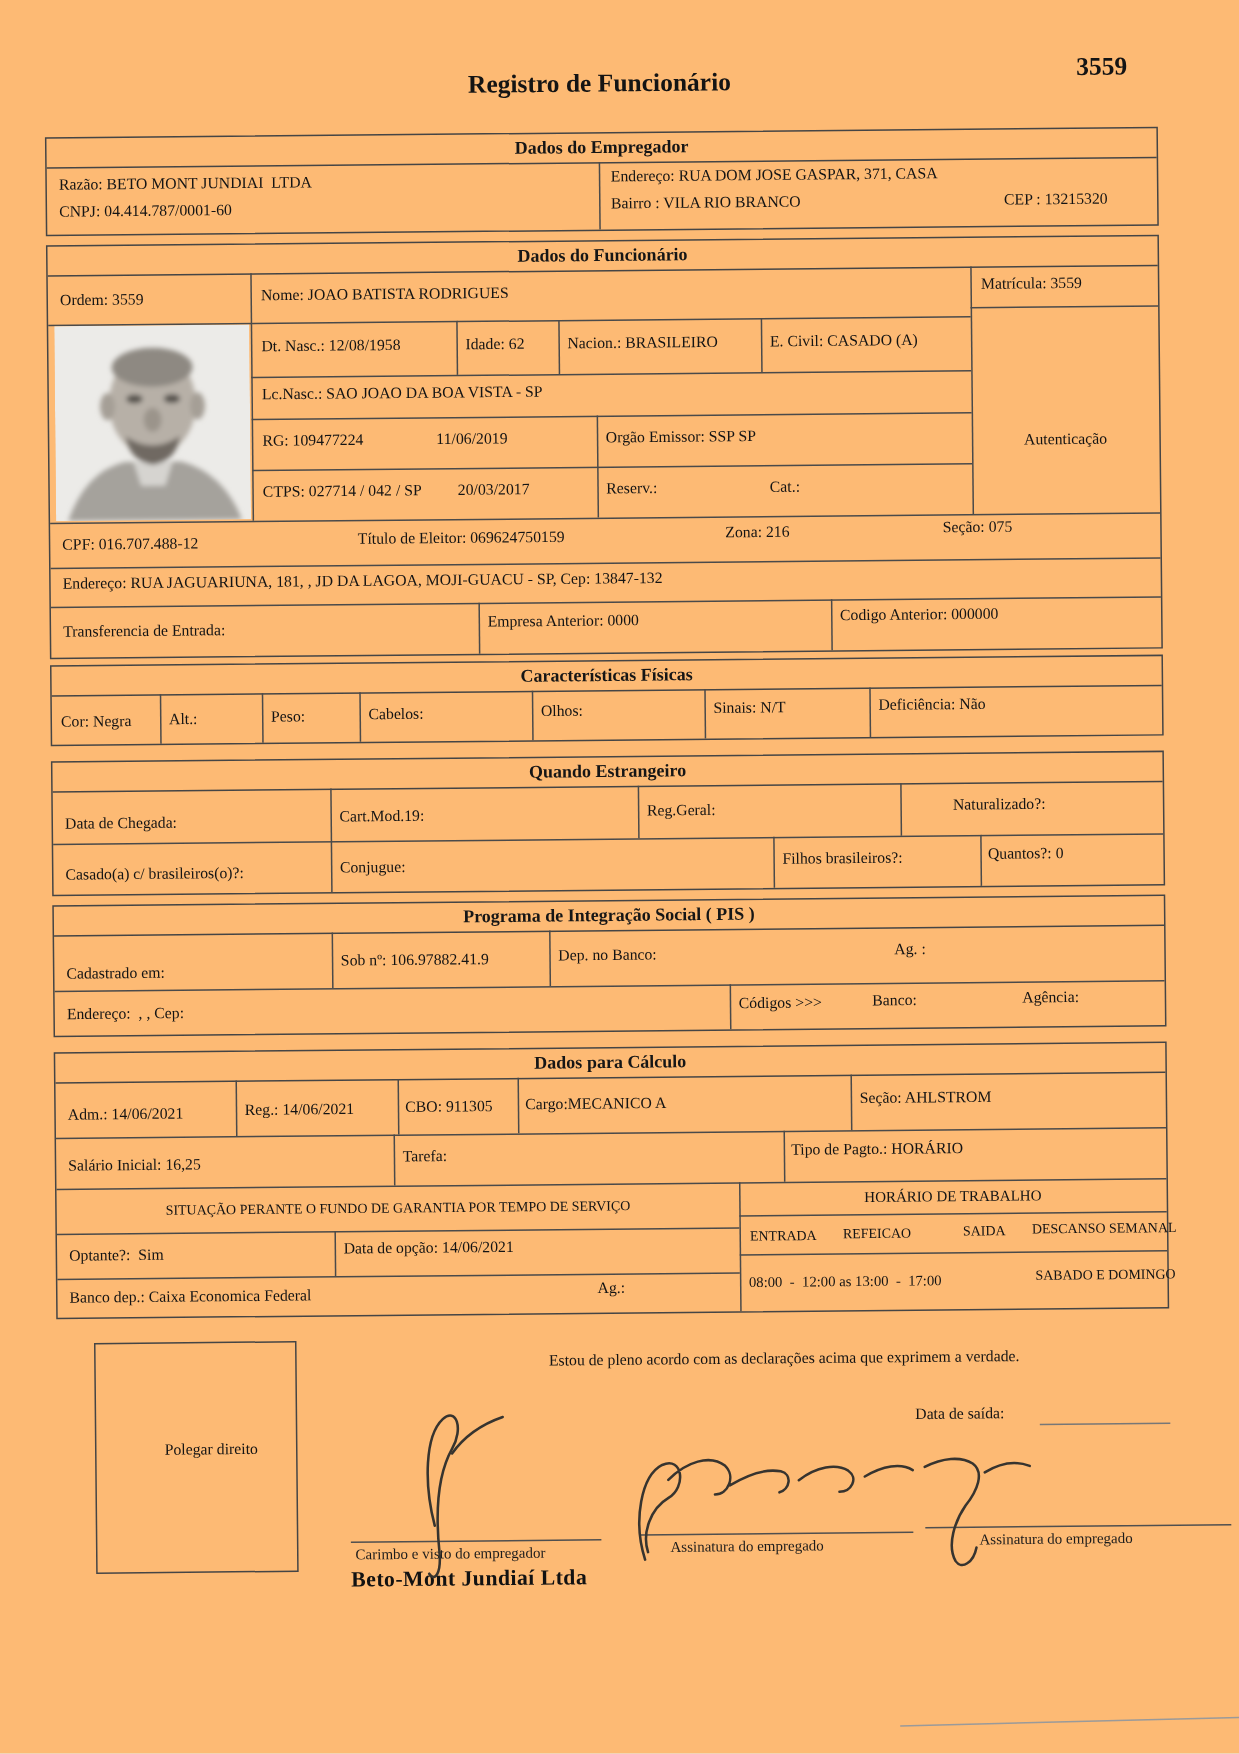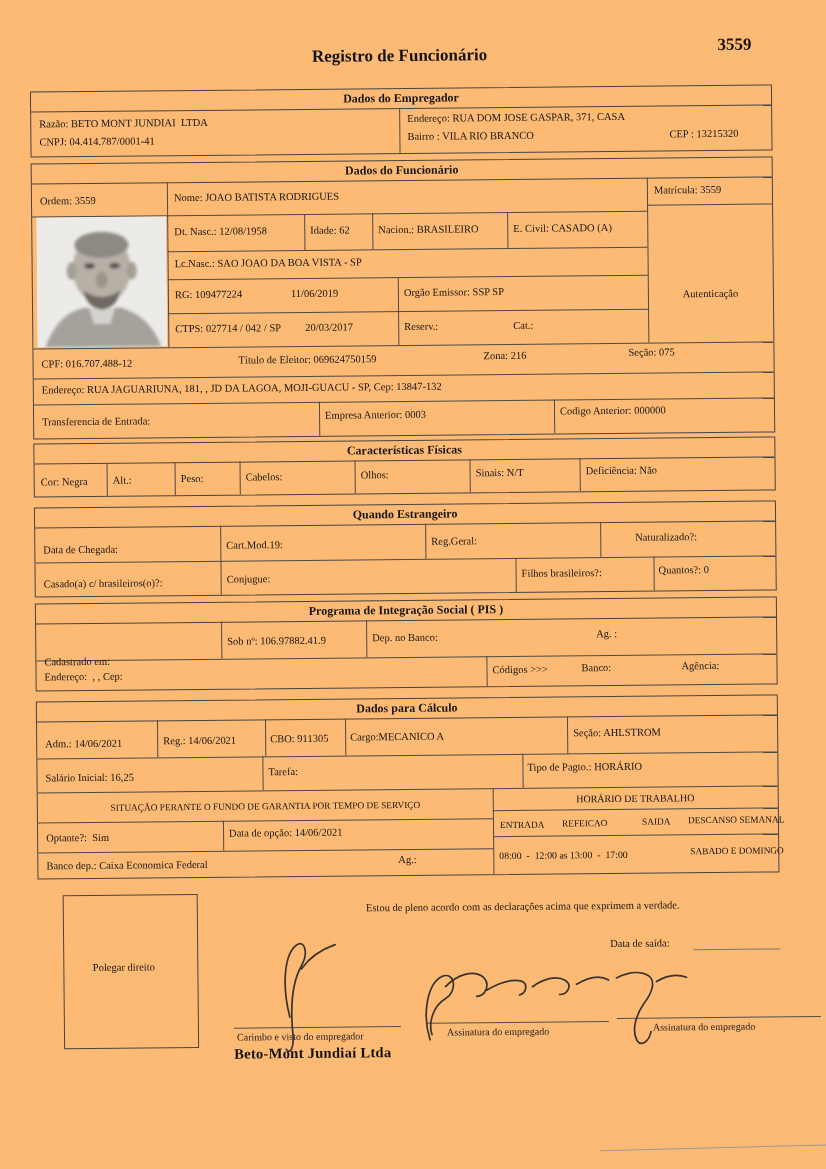--- a/index.html
+++ b/index.html
@@ -26,21 +26,21 @@
 <div class="sheet">
  <div class="form">
 
   <div class="t b c" style="left:0;top:10px;width:740px;font-size:17px">Registro de Funcionário</div>
   <div class="t b" style="left:688px;top:2px;font-size:17px">3559</div>
 
   <div class="sec" style="left:0;top:52px;width:740px;height:64px">
     <div class="hd">Dados do Empregador</div>
     <div class="vl" style="left:368px;top:19px;height:45px"></div>
     <div class="t" style="left:8px;top:26px">Razão: BETO MONT JUNDIAI  LTDA</div>
-    <div class="t" style="left:8px;top:44px">CNPJ: 04.414.787/0001-41</div>
+    <div class="t" style="left:8px;top:44px">CNPJ: 04.414.787/0001-60</div>
     <div class="t" style="left:376px;top:24px">Endereço: RUA DOM JOSE GASPAR, 371, CASA</div>
     <div class="t" style="left:376px;top:42px">Bairro : VILA RIO BRANCO</div>
     <div class="t" style="left:638px;top:42px">CEP : 13215320</div>
   </div>
 
   <div class="sec" style="left:0;top:124px;width:740px;height:274px">
     <div class="hd">Dados do Funcionário</div>
 
     <div class="vl" style="left:135px;top:19px;height:165px"></div>
     <div class="vl" style="left:615px;top:19px;height:165px"></div>
@@ -95,21 +95,21 @@
     <div class="t" style="left:272px;top:160px">20/03/2017</div>
     <div class="t" style="left:371px;top:160px">Reserv.:</div>
     <div class="t" style="left:480px;top:160px">Cat.:</div>
     <div class="t c" style="left:615px;top:130px;width:125px">Autenticação</div>
     <div class="t" style="left:8px;top:194px">CPF: 016.707.488-12</div>
     <div class="t" style="left:205px;top:192px">Título de Eleitor: 069624750159</div>
     <div class="t" style="left:450px;top:190px">Zona: 216</div>
     <div class="t" style="left:595px;top:188px">Seção: 075</div>
     <div class="t" style="left:8px;top:220px">Endereço: RUA JAGUARIUNA, 181, , JD DA LAGOA, MOJI-GUACU - SP, Cep: 13847-132</div>
     <div class="t" style="left:8px;top:252px">Transferencia de Entrada:</div>
-    <div class="t" style="left:291px;top:248px">Empresa Anterior: 0003</div>
+    <div class="t" style="left:291px;top:248px">Empresa Anterior: 0000</div>
     <div class="t" style="left:526px;top:246px">Codigo Anterior: 000000</div>
   </div>
 
   <div class="sec" style="left:0;top:404px;width:740px;height:52px">
     <div class="hd">Características Físicas</div>
     <div class="vl" style="left:72px;top:19px;height:33px"></div>
     <div class="vl" style="left:140px;top:19px;height:33px"></div>
     <div class="vl" style="left:205px;top:19px;height:33px"></div>
     <div class="vl" style="left:320px;top:19px;height:33px"></div>
     <div class="vl" style="left:435px;top:19px;height:33px"></div>
@@ -140,21 +140,21 @@
     <div class="t" style="left:486px;top:64px">Filhos brasileiros?:</div>
     <div class="t" style="left:623px;top:62px">Quantos?: 0</div>
   </div>
 
   <div class="sec" style="left:0;top:564px;width:740px;height:86px">
     <div class="hd">Programa de Integração Social ( PIS )</div>
     <div class="hl" style="left:0;top:56px;width:740px"></div>
     <div class="vl" style="left:185px;top:19px;height:37px"></div>
     <div class="vl" style="left:330px;top:19px;height:37px"></div>
     <div class="vl" style="left:450px;top:56px;height:30px"></div>
-    <div class="t" style="left:8px;top:52px">Cadastrado em:</div>
+    <div class="t" style="left:8px;top:40px">Cadastrado em:</div>
     <div class="t" style="left:191px;top:33px">Sob nº: 106.97882.41.9</div>
     <div class="t" style="left:336px;top:31px">Dep. no Banco:</div>
     <div class="t" style="left:560px;top:29px">Ag. :</div>
     <div class="t" style="left:8px;top:67px">Endereço:  , , Cep:</div>
     <div class="t" style="left:456px;top:64px">Códigos &gt;&gt;&gt;</div>
     <div class="t" style="left:545px;top:63px">Banco:</div>
     <div class="t" style="left:645px;top:62px">Agência:</div>
   </div>
 
   <div class="sec" style="left:0;top:662px;width:740px;height:176px">
@@ -189,21 +189,21 @@
     <div class="t s" style="left:524px;top:121px">REFEICAO</div>
     <div class="t s" style="left:604px;top:120px">SAIDA</div>
     <div class="t s" style="left:650px;top:119px">DESCANSO SEMANAL</div>
     <div class="t" style="left:8px;top:158px">Banco dep.: Caixa Economica Federal</div>
     <div class="t" style="left:360px;top:155px">Ag.:</div>
     <div class="t s" style="left:461px;top:152px;font-size:9.8px">08:00  -  12:00 as 13:00  -  17:00</div>
     <div class="t s" style="left:652px;top:150px">SABADO E DOMINGO</div>
   </div>
 
   <div class="sec" style="left:25px;top:856px;width:133px;height:152px;border-width:1.2px">
-    <div class="t c" style="left:0;top:66px;width:119px">Polegar direito</div>
+    <div class="t c" style="left:17px;top:66px;width:119px">Polegar direito</div>
   </div>
   <div class="t c" style="left:230px;top:866px;width:510px">Estou de pleno acordo com as declarações acima que exprimem a verdade.</div>
   <div class="t" style="left:572px;top:904px">Data de saída:</div>
   <div class="hl" style="left:655px;top:916px;width:87px;border-color:#777"></div>
 
   <div class="sigline" style="left:195px;top:990px;width:167px"></div>
   <div class="sigline" style="left:388px;top:987px;width:182px"></div>
   <div class="sigline" style="left:578px;top:984px;width:204px"></div>
   <div class="lbl" style="left:198px;top:994px">Carimbo e visto do empregador</div>
   <div class="lbl" style="left:408px;top:991px">Assinatura do empregado</div>

